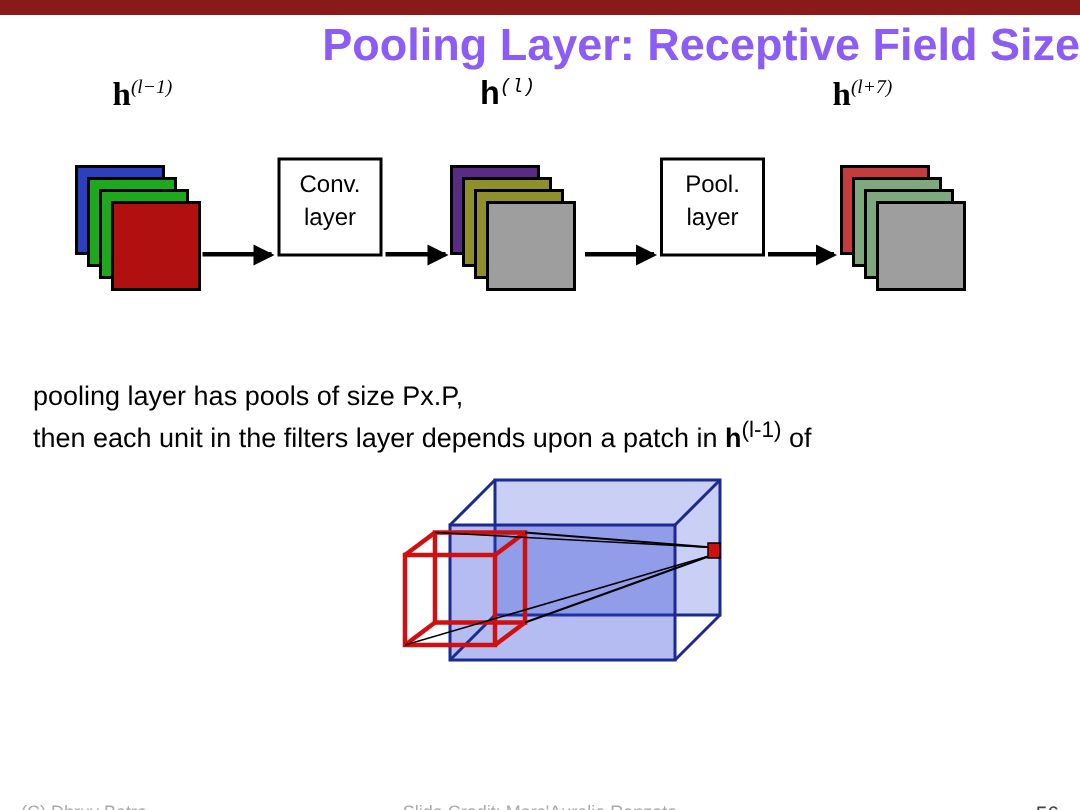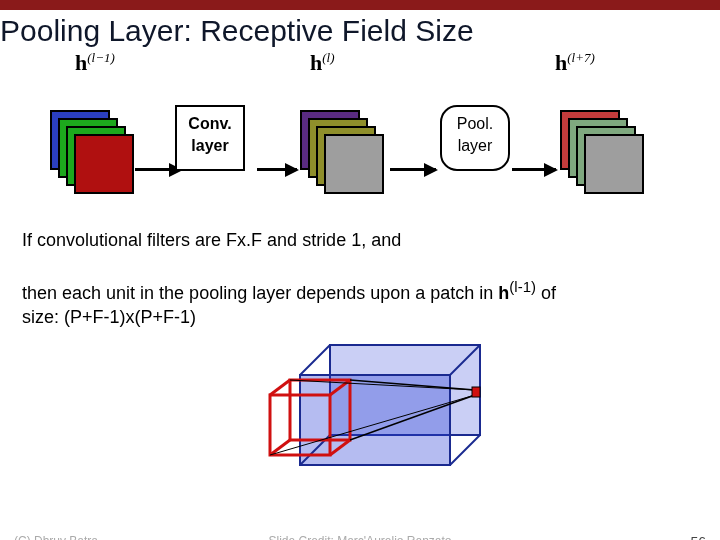--- a/index.html
+++ b/index.html
@@ -12,24 +12,24 @@
     position: relative;
     overflow: hidden;
   }
   .topbar {
     background: #8a1a1a;
     height: 10px;
     width: 100%;
   }
   .title {
     font-size: 30px;
-    text-align: left;
+    text-align: right;
     margin: 4px 0 2px 0;
-    font-weight: 400;
-    color: #0f172a;
+    font-weight: 700;
+    color: #8b5cf6;
   }
   .flow {
     position: relative;
     height: 170px;
     margin: 1px 20px;
   }
   .hlabel {
     position: absolute;
     top: 0;
     font-family: "Times New Roman", serif;
@@ -37,21 +37,21 @@
     font-weight: bold;
     color: #000;
   }
   .hlabel .sup {
     font-size: 13px;
     vertical-align: super;
     font-weight: 400;
     font-style: italic;
   }
   .h1 { left: 55px; }
-  .h2 { left: 290px; }
+  .h2 { left: 300px; font-family: Liberation Mono, monospace; }
   .h3 { left: 535px; }
   .stack {
     position: absolute;
     top: 60px;
   }
   .sq {
     position: absolute;
     width: 60px;
     height: 60px;
     border: 2px solid #000;
@@ -64,22 +64,22 @@
     top: 55px;
     width: 70px;
     height: 66px;
     background: #fff;
     border: 2px solid #000;
     text-align: center;
     font-size: 16px;
     padding-top: 6px;
     line-height: 1.4;
   }
-  .op1 { left: 155px; font-weight: bold; }
-  .op2 { left: 420px; border-radius: 17px; }
+  .op1 { left: 165px; }
+  .op2 { left: 420px; }
   .arrow {
     position: absolute;
     height: 0;
     border-top: 3px solid #000;
   }
   .arrow::after {
     content: "";
     position: absolute;
     right: -2px;
     top: -8px;
@@ -169,24 +169,23 @@
 
   <div class="stack stack3">
     <div class="sq" style="left:0px;top:0px;background:#c43c3c"></div>
     <div class="sq" style="left:8px;top:8px;background:#7fa87f"></div>
     <div class="sq" style="left:16px;top:16px;background:#7fa87f"></div>
     <div class="sq" style="left:24px;top:24px;background:#9e9e9e"></div>
   </div>
 </div>
 
 <div class="body">
-  <span>If convolutional filters are Fx.F and stride 1, and</span><br>
   <br>
-  <span>then each unit in the pooling layer depends upon a patch in </span><b><span>h</span></b><sup>(l-1)</sup><span> of</span><br>
-  <span>size: (P+F-1)x(P+F-1)</span>
+  <span>pooling layer has pools of size Px.P,</span><br>
+  <span>then each unit in the filters layer depends upon a patch in </span><b><span>h</span></b><sup>(l-1)</sup><span> of</span><br>
 </div>
 
 <div class="figwrap">
   <svg width="300" height="150" viewBox="0 0 300 150">
 
     <polygon points="120,10 270,10 270,100 120,100" fill="#2b3fd6" fill-opacity="0.25" stroke="#1a2a90" stroke-width="2"></polygon>
     <polygon points="90,40 240,40 240,130 90,130" fill="#2b3fd6" fill-opacity="0.35" stroke="#1a2a90" stroke-width="2"></polygon>
     <line x1="120" y1="10" x2="90" y2="40" stroke="#1a2a90" stroke-width="2"></line>
     <line x1="270" y1="10" x2="240" y2="40" stroke="#1a2a90" stroke-width="2"></line>
     <line x1="270" y1="100" x2="240" y2="130" stroke="#1a2a90" stroke-width="2"></line>

